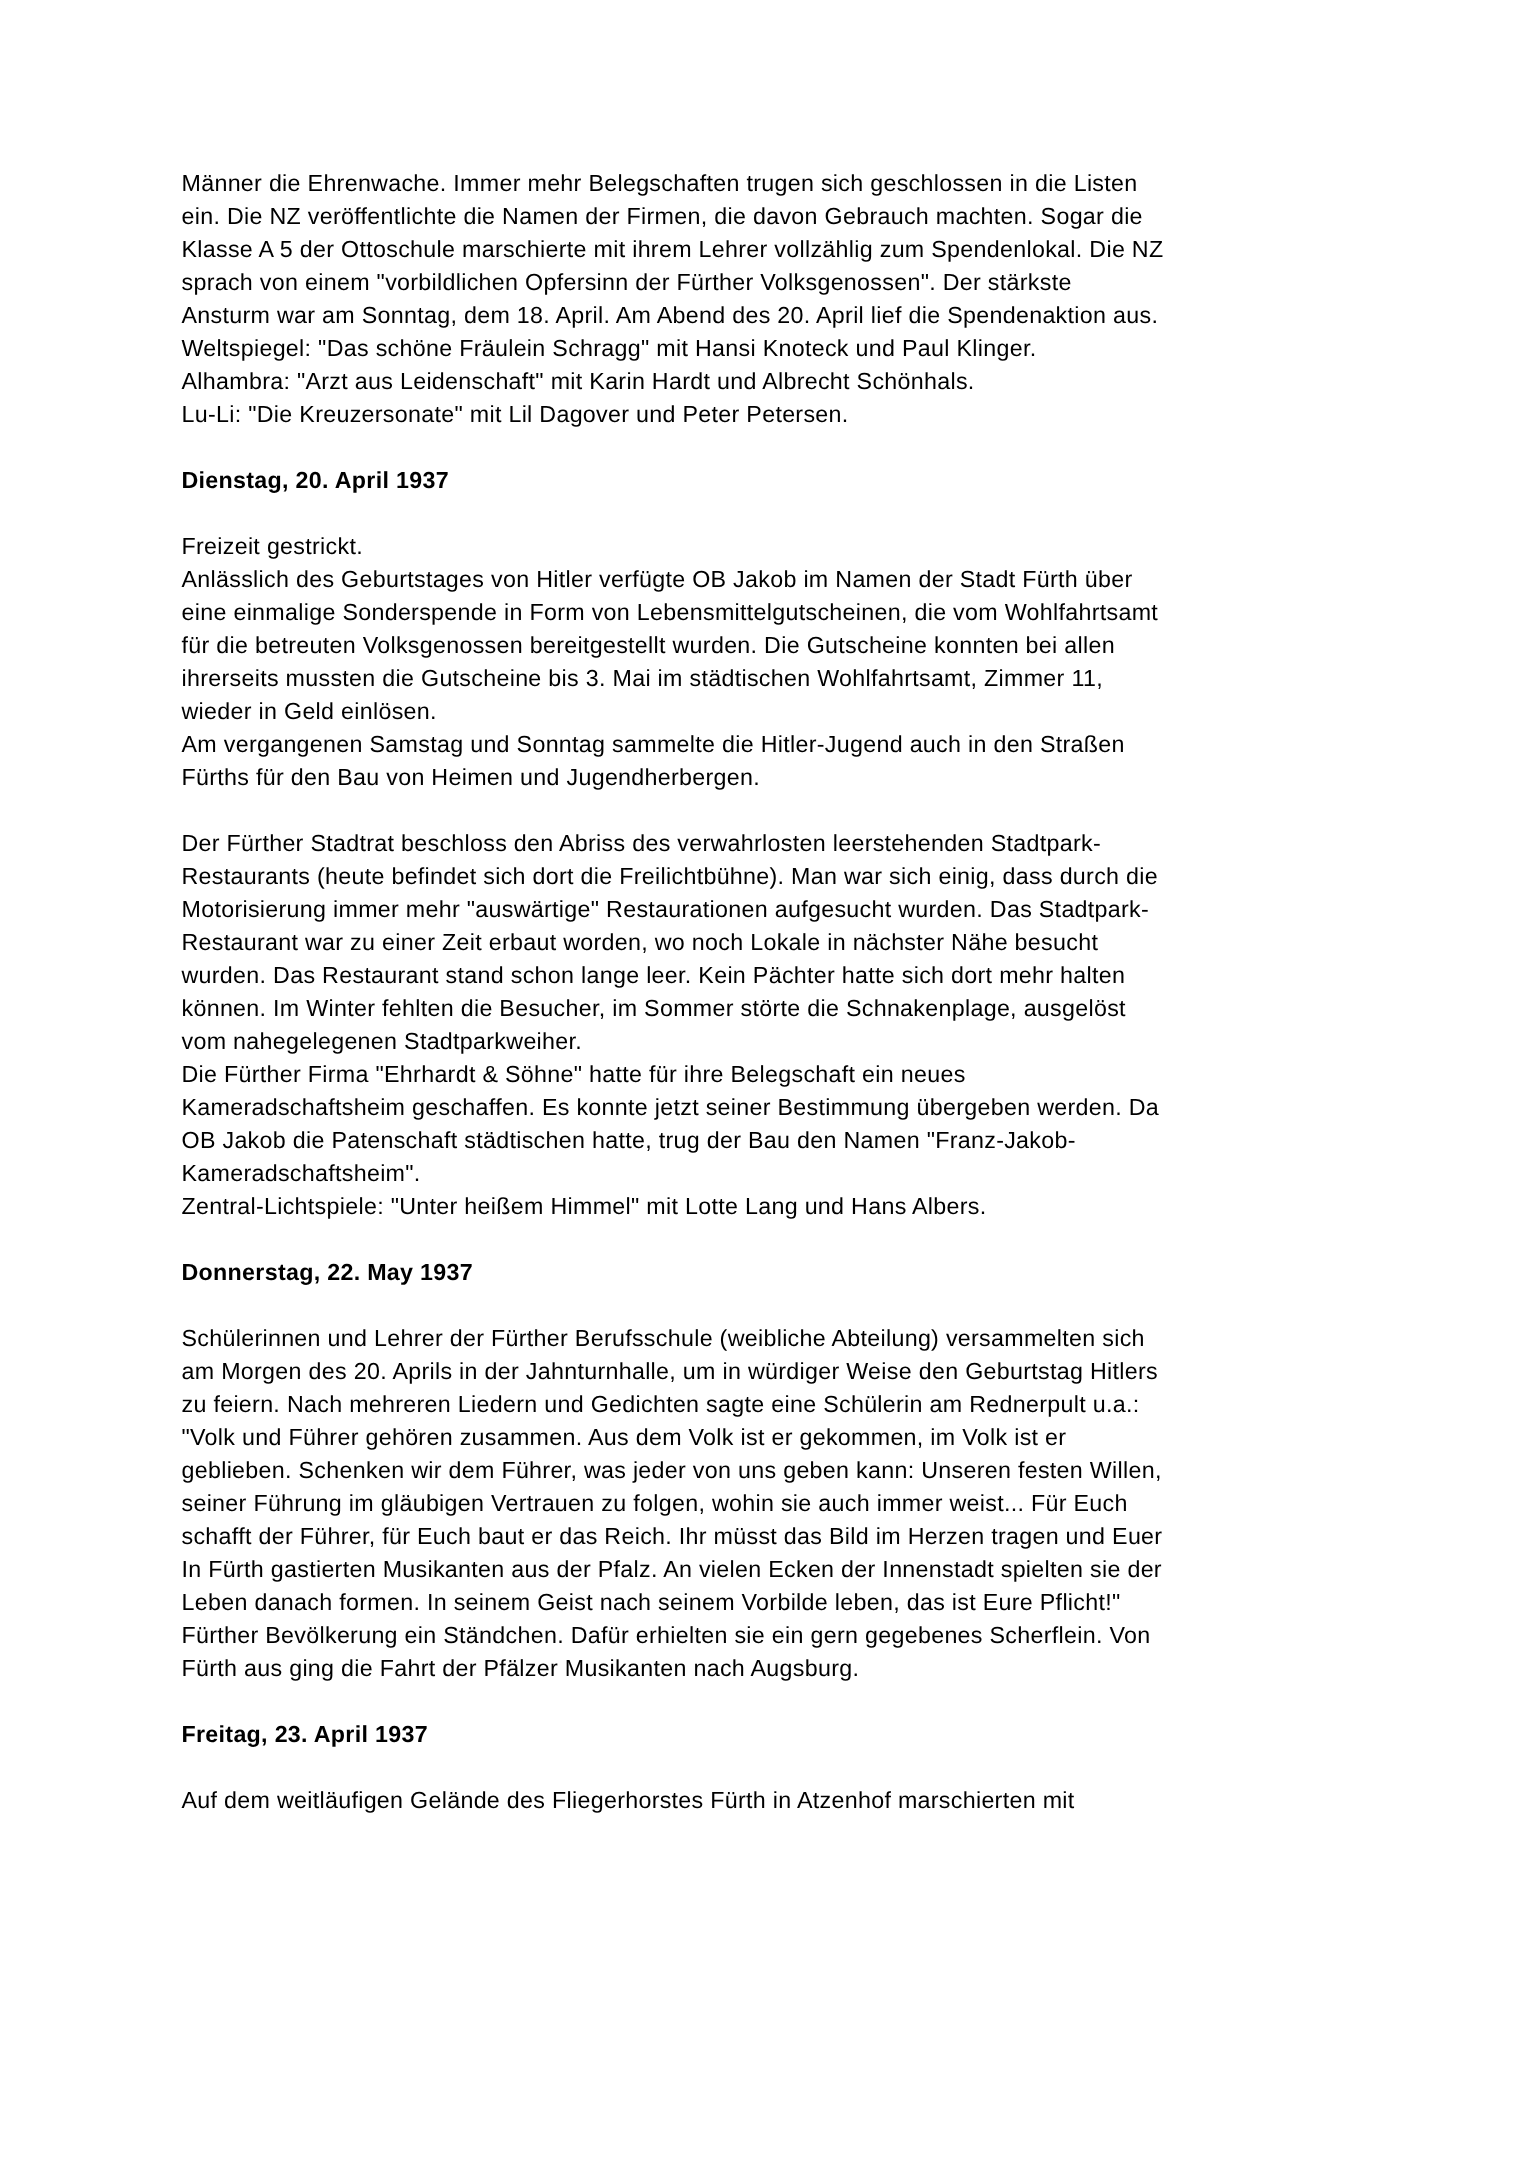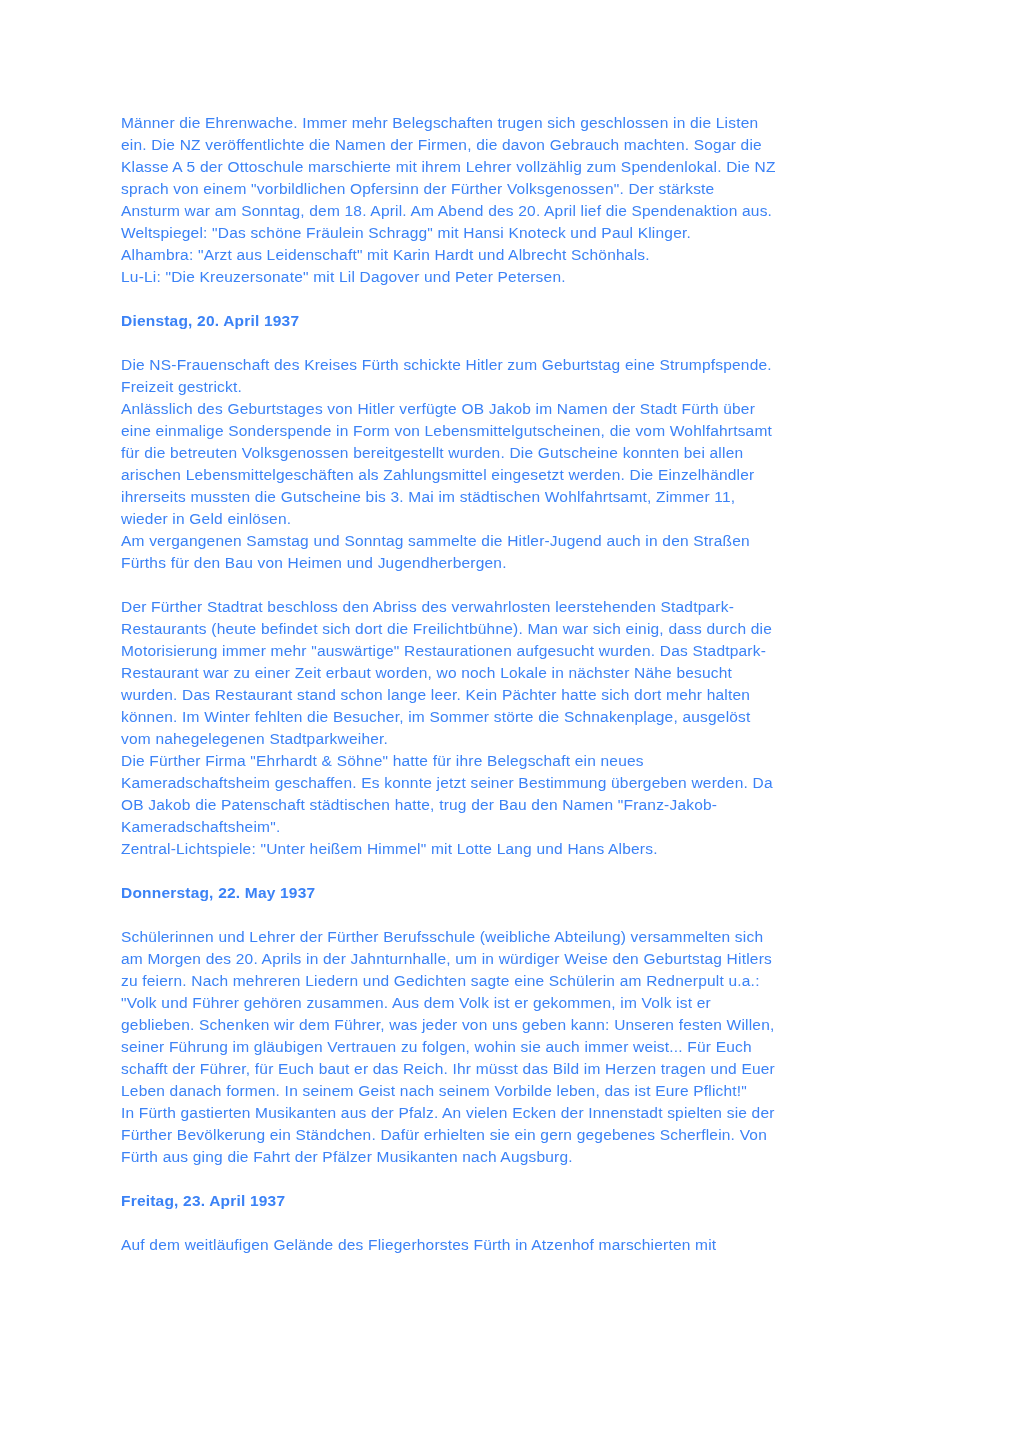--- a/index.html
+++ b/index.html
@@ -13,21 +13,21 @@
     height: 1448px;
     background: #ffffff;
     overflow: hidden;
     font-family: "Liberation Sans", sans-serif;
   }
   .doc-body {
     position: absolute;
     left: 121px;
     top: 112px;
     width: 800px;
-    color: #3b82f6;
+    color: #000000;
     font-size: 15.5px;
     line-height: 22px;
     letter-spacing: 0.2px;
   }
   .block {
     margin: 0 0 22px 0;
   }
   .block:last-child {
     margin-bottom: 16px;
   }
@@ -51,26 +51,24 @@
         <div class="text-line">sprach von einem "vorbildlichen Opfersinn der Fürther Volksgenossen". Der stärkste</div>
         <div class="text-line">Ansturm war am Sonntag, dem 18. April. Am Abend des 20. April lief die Spendenaktion aus.</div>
         <div class="text-line">Weltspiegel: "Das schöne Fräulein Schragg" mit Hansi Knoteck und Paul Klinger.</div>
         <div class="text-line">Alhambra: "Arzt aus Leidenschaft" mit Karin Hardt und Albrecht Schönhals.</div>
         <div class="text-line">Lu-Li: "Die Kreuzersonate" mit Lil Dagover und Peter Petersen.</div>
       </div>
       <div class="block heading">
         <div class="text-line">Dienstag, 20. April 1937</div>
       </div>
       <div class="block paragraph">
-        <div class="text-line">Die NS-Frauenschaft des Kreises Fürth schickte Hitler zum Geburtstag eine Strumpfspende.</div>
         <div class="text-line">Freizeit gestrickt.</div>
         <div class="text-line">Anlässlich des Geburtstages von Hitler verfügte OB Jakob im Namen der Stadt Fürth über</div>
         <div class="text-line">eine einmalige Sonderspende in Form von Lebensmittelgutscheinen, die vom Wohlfahrtsamt</div>
         <div class="text-line">für die betreuten Volksgenossen bereitgestellt wurden. Die Gutscheine konnten bei allen</div>
-        <div class="text-line">arischen Lebensmittelgeschäften als Zahlungsmittel eingesetzt werden. Die Einzelhändler</div>
         <div class="text-line">ihrerseits mussten die Gutscheine bis 3. Mai im städtischen Wohlfahrtsamt, Zimmer 11,</div>
         <div class="text-line">wieder in Geld einlösen.</div>
         <div class="text-line">Am vergangenen Samstag und Sonntag sammelte die Hitler-Jugend auch in den Straßen</div>
         <div class="text-line">Fürths für den Bau von Heimen und Jugendherbergen.</div>
       </div>
       <div class="block paragraph">
         <div class="text-line">Der Fürther Stadtrat beschloss den Abriss des verwahrlosten leerstehenden Stadtpark-</div>
         <div class="text-line">Restaurants (heute befindet sich dort die Freilichtbühne). Man war sich einig, dass durch die</div>
         <div class="text-line">Motorisierung immer mehr "auswärtige" Restaurationen aufgesucht wurden. Das Stadtpark-</div>
         <div class="text-line">Restaurant war zu einer Zeit erbaut worden, wo noch Lokale in nächster Nähe besucht</div>
@@ -87,22 +85,22 @@
         <div class="text-line">Donnerstag, 22. May 1937</div>
       </div>
       <div class="block paragraph">
         <div class="text-line">Schülerinnen und Lehrer der Fürther Berufsschule (weibliche Abteilung) versammelten sich</div>
         <div class="text-line">am Morgen des 20. Aprils in der Jahnturnhalle, um in würdiger Weise den Geburtstag Hitlers</div>
         <div class="text-line">zu feiern. Nach mehreren Liedern und Gedichten sagte eine Schülerin am Rednerpult u.a.:</div>
         <div class="text-line">"Volk und Führer gehören zusammen. Aus dem Volk ist er gekommen, im Volk ist er</div>
         <div class="text-line">geblieben. Schenken wir dem Führer, was jeder von uns geben kann: Unseren festen Willen,</div>
         <div class="text-line">seiner Führung im gläubigen Vertrauen zu folgen, wohin sie auch immer weist... Für Euch</div>
         <div class="text-line">schafft der Führer, für Euch baut er das Reich. Ihr müsst das Bild im Herzen tragen und Euer</div>
+        <div class="text-line">In Fürth gastierten Musikanten aus der Pfalz. An vielen Ecken der Innenstadt spielten sie der</div>
         <div class="text-line">Leben danach formen. In seinem Geist nach seinem Vorbilde leben, das ist Eure Pflicht!"</div>
-        <div class="text-line">In Fürth gastierten Musikanten aus der Pfalz. An vielen Ecken der Innenstadt spielten sie der</div>
         <div class="text-line">Fürther Bevölkerung ein Ständchen. Dafür erhielten sie ein gern gegebenes Scherflein. Von</div>
         <div class="text-line">Fürth aus ging die Fahrt der Pfälzer Musikanten nach Augsburg.</div>
       </div>
       <div class="block heading">
         <div class="text-line">Freitag, 23. April 1937</div>
       </div>
       <div class="block paragraph">
         <div class="text-line">Auf dem weitläufigen Gelände des Fliegerhorstes Fürth in Atzenhof marschierten mit</div>
       </div>
     </div>

